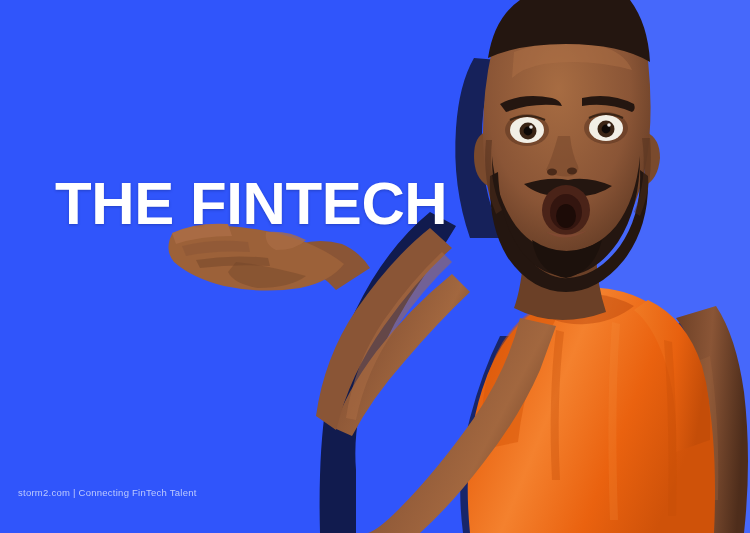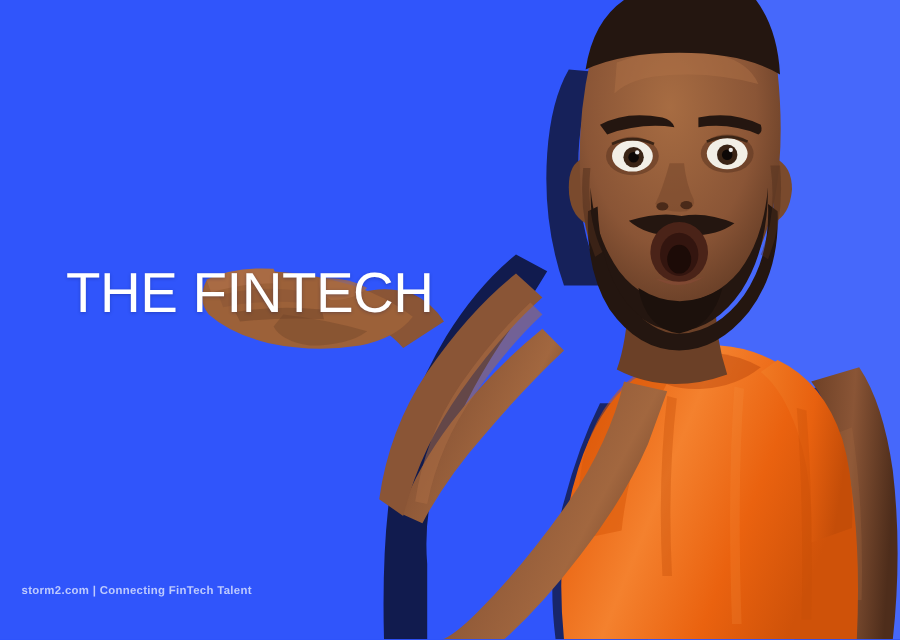--- a/index.html
+++ b/index.html
@@ -40,40 +40,39 @@
   .headline{
     position:absolute;
     left:55px; top:176px;
     width:560px;
     z-index:6;
   }
   .headline .line{
     display:block;
     color:#ffffff;
     font-family:"Liberation Sans", sans-serif;
-    font-weight:400;
-    font-size:47px;
+    font-weight:700;
+    font-size:60px;
     line-height:56px;
     letter-spacing:-0.4px;
     white-space:nowrap;
     text-shadow:0 1px 3px rgba(10,20,80,0.30);
-    margin-top:40px;
   }
 
   
   .footer{
     position:absolute;
     left:18px; bottom:33px;
     z-index:7;
   }
   .footer .note{
     color:#c9d4fe;
     font-family:"Liberation Sans", sans-serif;
     font-size:9.5px;
-    font-weight:700;
+    font-weight:400;
     letter-spacing:0.25px;
     white-space:nowrap;
     opacity:0.92;
   }
 </style>
 </head>
 <body>
 
 <div id="slide">
 

